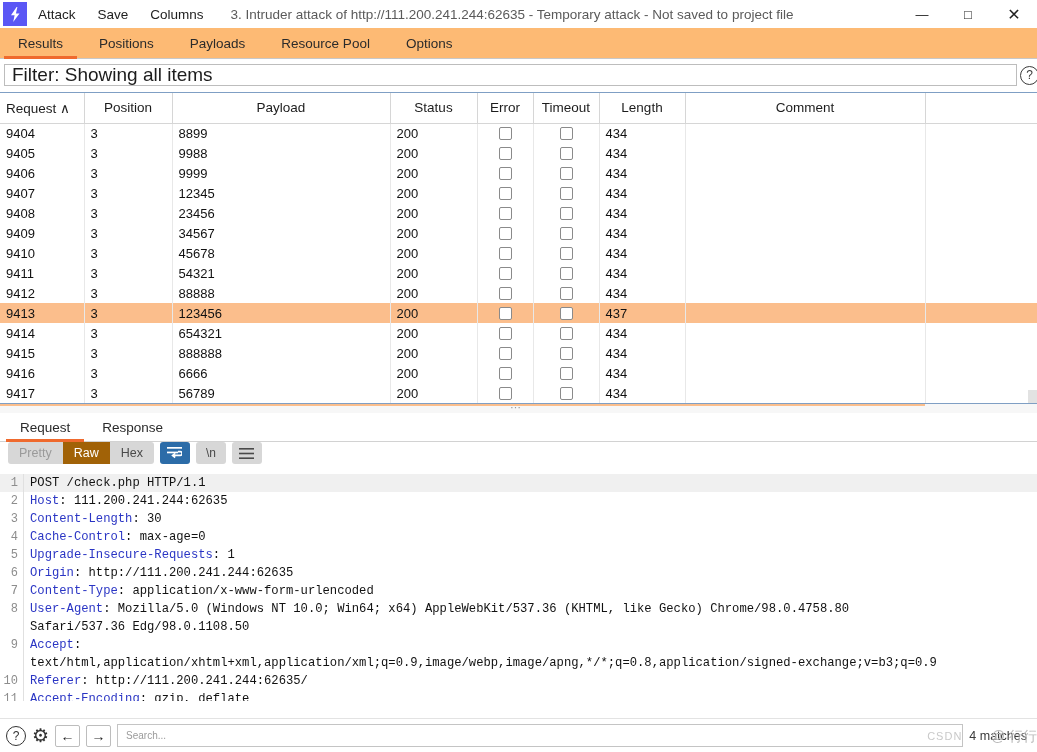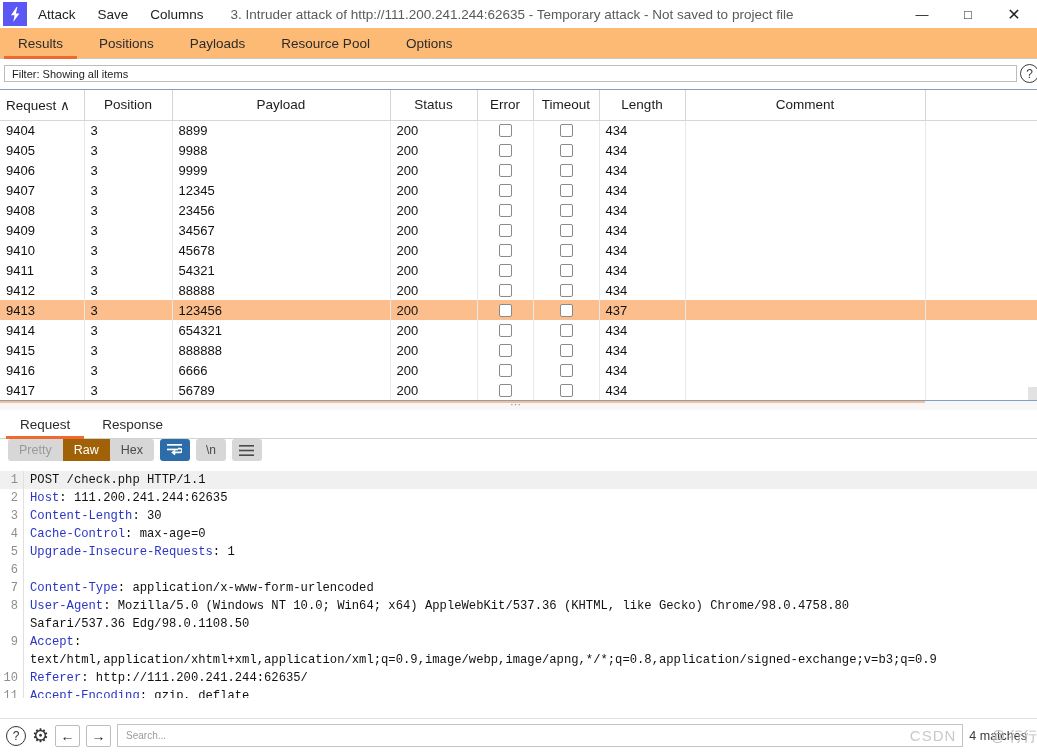--- a/index.html
+++ b/index.html
@@ -84,27 +84,27 @@
 
   
   .filterwrap {
     padding: 5px 4px 6px 4px;
     background: #ffffff;
     display: flex;
     align-items: center;
   }
   .filterbar {
     flex: 1;
-    height: 17px;
+    height: 22px;
     border: 1px solid #bdbdbd;
     background: #ffffff;
     display: flex;
     align-items: center;
     padding: 0 7px;
-    font-size: 11px;
+    font-size: 19px;
     color: #1c1c1c;
   }
   .help-circle {
     width: 19px; height: 19px;
     border: 1.6px solid #3b3b3b;
     border-radius: 50%;
     margin-left: 3px;
     margin-right: -6px;
     display: flex; align-items: center; justify-content: center;
     font-size: 12px; color: #3b3b3b;
@@ -323,23 +323,23 @@
     display: flex; align-items: center;
     padding: 0 8px;
     position: relative;
   }
   .searchbox .ph {
     color: #9b9b9b;
     font-size: 10px;
   }
   .searchbox .csdn {
     position: absolute;
-    right: 6px;
+    right: 0;
     color: #c9c9c9;
-    font-size: 15px;
+    font-size: 11px;
     letter-spacing: 1px;
   }
   .matches {
     font-size: 12.5px;
     color: #3a3a3a;
     padding-right: 4px;
     white-space: nowrap;
   }
   .wm {
     position: absolute;
@@ -651,21 +651,21 @@
     </svg>
   </div>
 </div>
 
 <div class="codepane" id="code-pane">
     <div class="code-row hl"><div class="gutter">1</div><div class="codetxt">POST /check.php HTTP/1.1</div></div>
     <div class="code-row"><div class="gutter">2</div><div class="codetxt"><span class="hdr-name">Host</span><span>: 111.200.241.244:62635</span></div></div>
     <div class="code-row"><div class="gutter">3</div><div class="codetxt"><span class="hdr-name">Content-Length</span><span>: 30</span></div></div>
     <div class="code-row"><div class="gutter">4</div><div class="codetxt"><span class="hdr-name">Cache-Control</span><span>: max-age=0</span></div></div>
     <div class="code-row"><div class="gutter">5</div><div class="codetxt"><span class="hdr-name">Upgrade-Insecure-Requests</span><span>: 1</span></div></div>
-    <div class="code-row"><div class="gutter">6</div></div>
+    <div class="code-row"><div class="gutter">6</div><div class="codetxt"><span class="hdr-name">Origin</span><span>: http://111.200.241.244:62635</span></div></div>
     <div class="code-row"><div class="gutter">7</div><div class="codetxt"><span class="hdr-name">Content-Type</span><span>: application/x-www-form-urlencoded</span></div></div>
     <div class="code-row"><div class="gutter">8</div><div class="codetxt"><span class="hdr-name">User-Agent</span><span>: Mozilla/5.0 (Windows NT 10.0; Win64; x64) AppleWebKit/537.36 (KHTML, like Gecko) Chrome/98.0.4758.80</span></div></div>
     <div class="code-row"><div class="gutter"></div><div class="codetxt">Safari/537.36 Edg/98.0.1108.50</div></div>
     <div class="code-row"><div class="gutter">9</div><div class="codetxt"><span class="hdr-name">Accept</span><span>:</span></div></div>
     <div class="code-row"><div class="gutter"></div><div class="codetxt">text/html,application/xhtml+xml,application/xml;q=0.9,image/webp,image/apng,*/*;q=0.8,application/signed-exchange;v=b3;q=0.9</div></div>
     <div class="code-row"><div class="gutter">10</div><div class="codetxt"><span class="hdr-name">Referer</span><span>: http://111.200.241.244:62635/</span></div></div>
     <div class="code-row"><div class="gutter">11</div><div class="codetxt"><span class="hdr-name">Accept-Encoding</span><span>: gzip, deflate</span></div></div>
   </div>
 
 <div class="bottombar">

